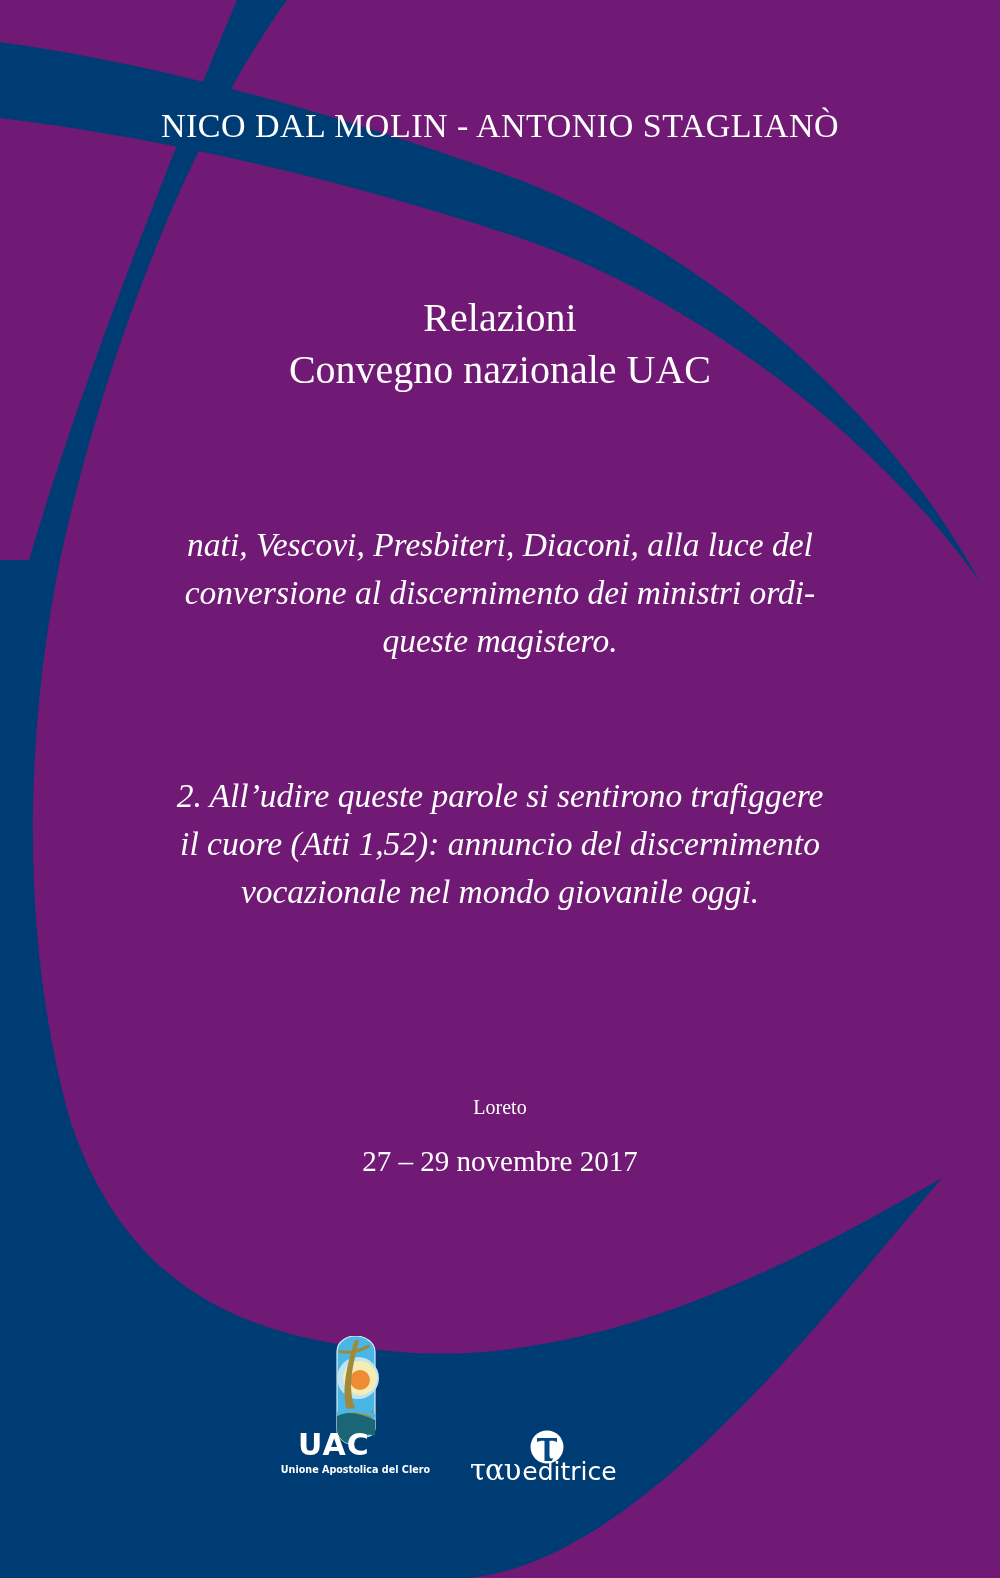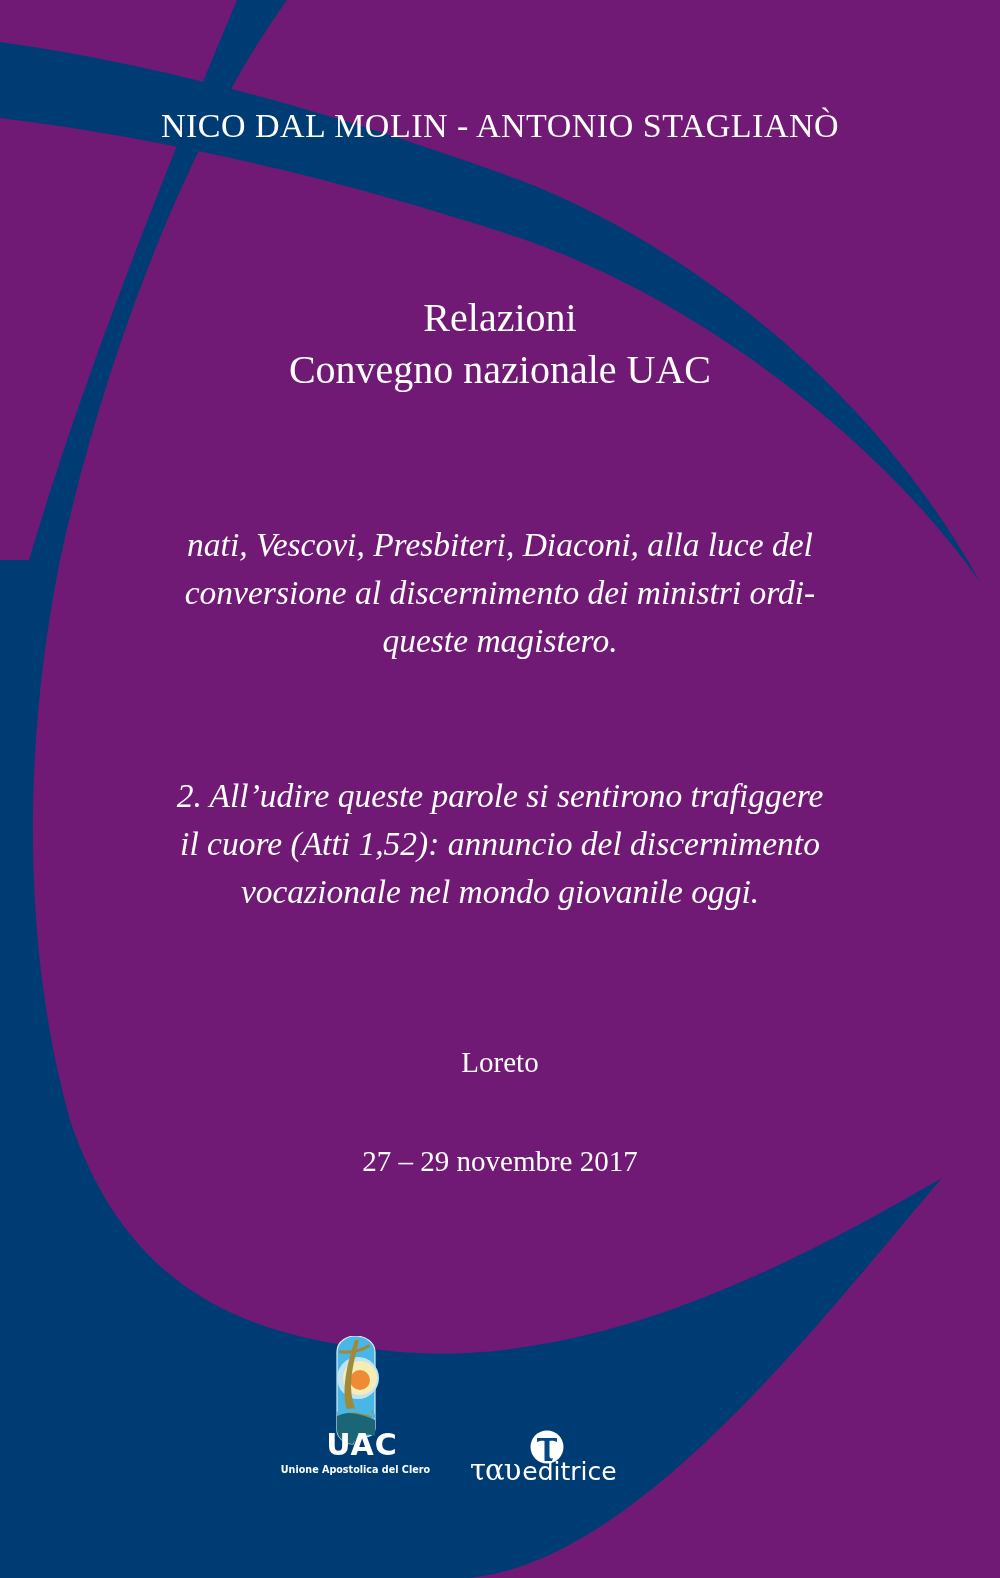--- a/index.html
+++ b/index.html
@@ -6,24 +6,24 @@
     body { width: 1000px; height: 1578px; background: #054885; overflow: hidden; }
     .page { position: relative; width: 1000px; height: 1578px; background: #701a75; color: #ffffff; font-family: "Liberation Serif", "DejaVu Serif", serif; }
     .bg { position: absolute; left: 0; top: 0; width: 1000px; height: 1578px; }
     .center { position: absolute; left: 0; width: 1000px; text-align: center; }
     .authors { top: 104px; font-size: 34px; letter-spacing: 0.5px; line-height: 44px; }
     .title { top: 280px; font-size: 40px; line-height: 52px; margin-top: 12px; }
     .item { font-style: italic; font-size: 33.5px; line-height: 48px; }
     .item1 { top: 521px; }
     .item2 { top: 748px; margin-top: 24px; }
     .item .boldchar { font-weight: bold; }
-    .place { top: 1042px; font-size: 29px; line-height: 40px; }
+    .place { top: 1087px; font-size: 20px; line-height: 40px; }
     .dates { top: 1141px; font-size: 29px; line-height: 40px; }
     .logo-uac { position: absolute; left: 278px; top: 1336px; width: 150px; height: 140px; }
-    .uac-word { position: absolute; left: 306px; top: 1430px; width: 112px; font-family: "DejaVu Sans", sans-serif; font-weight: bold; font-size: 30px; letter-spacing: 1px; line-height: 30px; text-align: center; }
+    .uac-word { position: absolute; left: 298px; top: 1430px; width: 112px; font-family: "DejaVu Sans", sans-serif; font-weight: bold; font-size: 30px; letter-spacing: 1px; line-height: 30px; text-align: left; }
     .uac-sub { position: absolute; left: 280px; top: 1464px; width: 150px; font-family: "DejaVu Sans", sans-serif; font-weight: bold; font-size: 9.6px; line-height: 12px; text-align: right; white-space: nowrap; }
     .tau-logo { position: absolute; left: 530px; top: 1430px; width: 34px; height: 34px; }
     .tau-word { position: absolute; left: 470px; top: 1455px; font-family: "DejaVu Sans", sans-serif; font-size: 25px; line-height: 30px; white-space: nowrap; }
     .tau-word .greek { font-family: "DejaVu Serif", serif; font-size: 29px; letter-spacing: -1px; margin-right: 2px; }
   </style>
 </head>
 <body>
 
 <div class="page">
 

